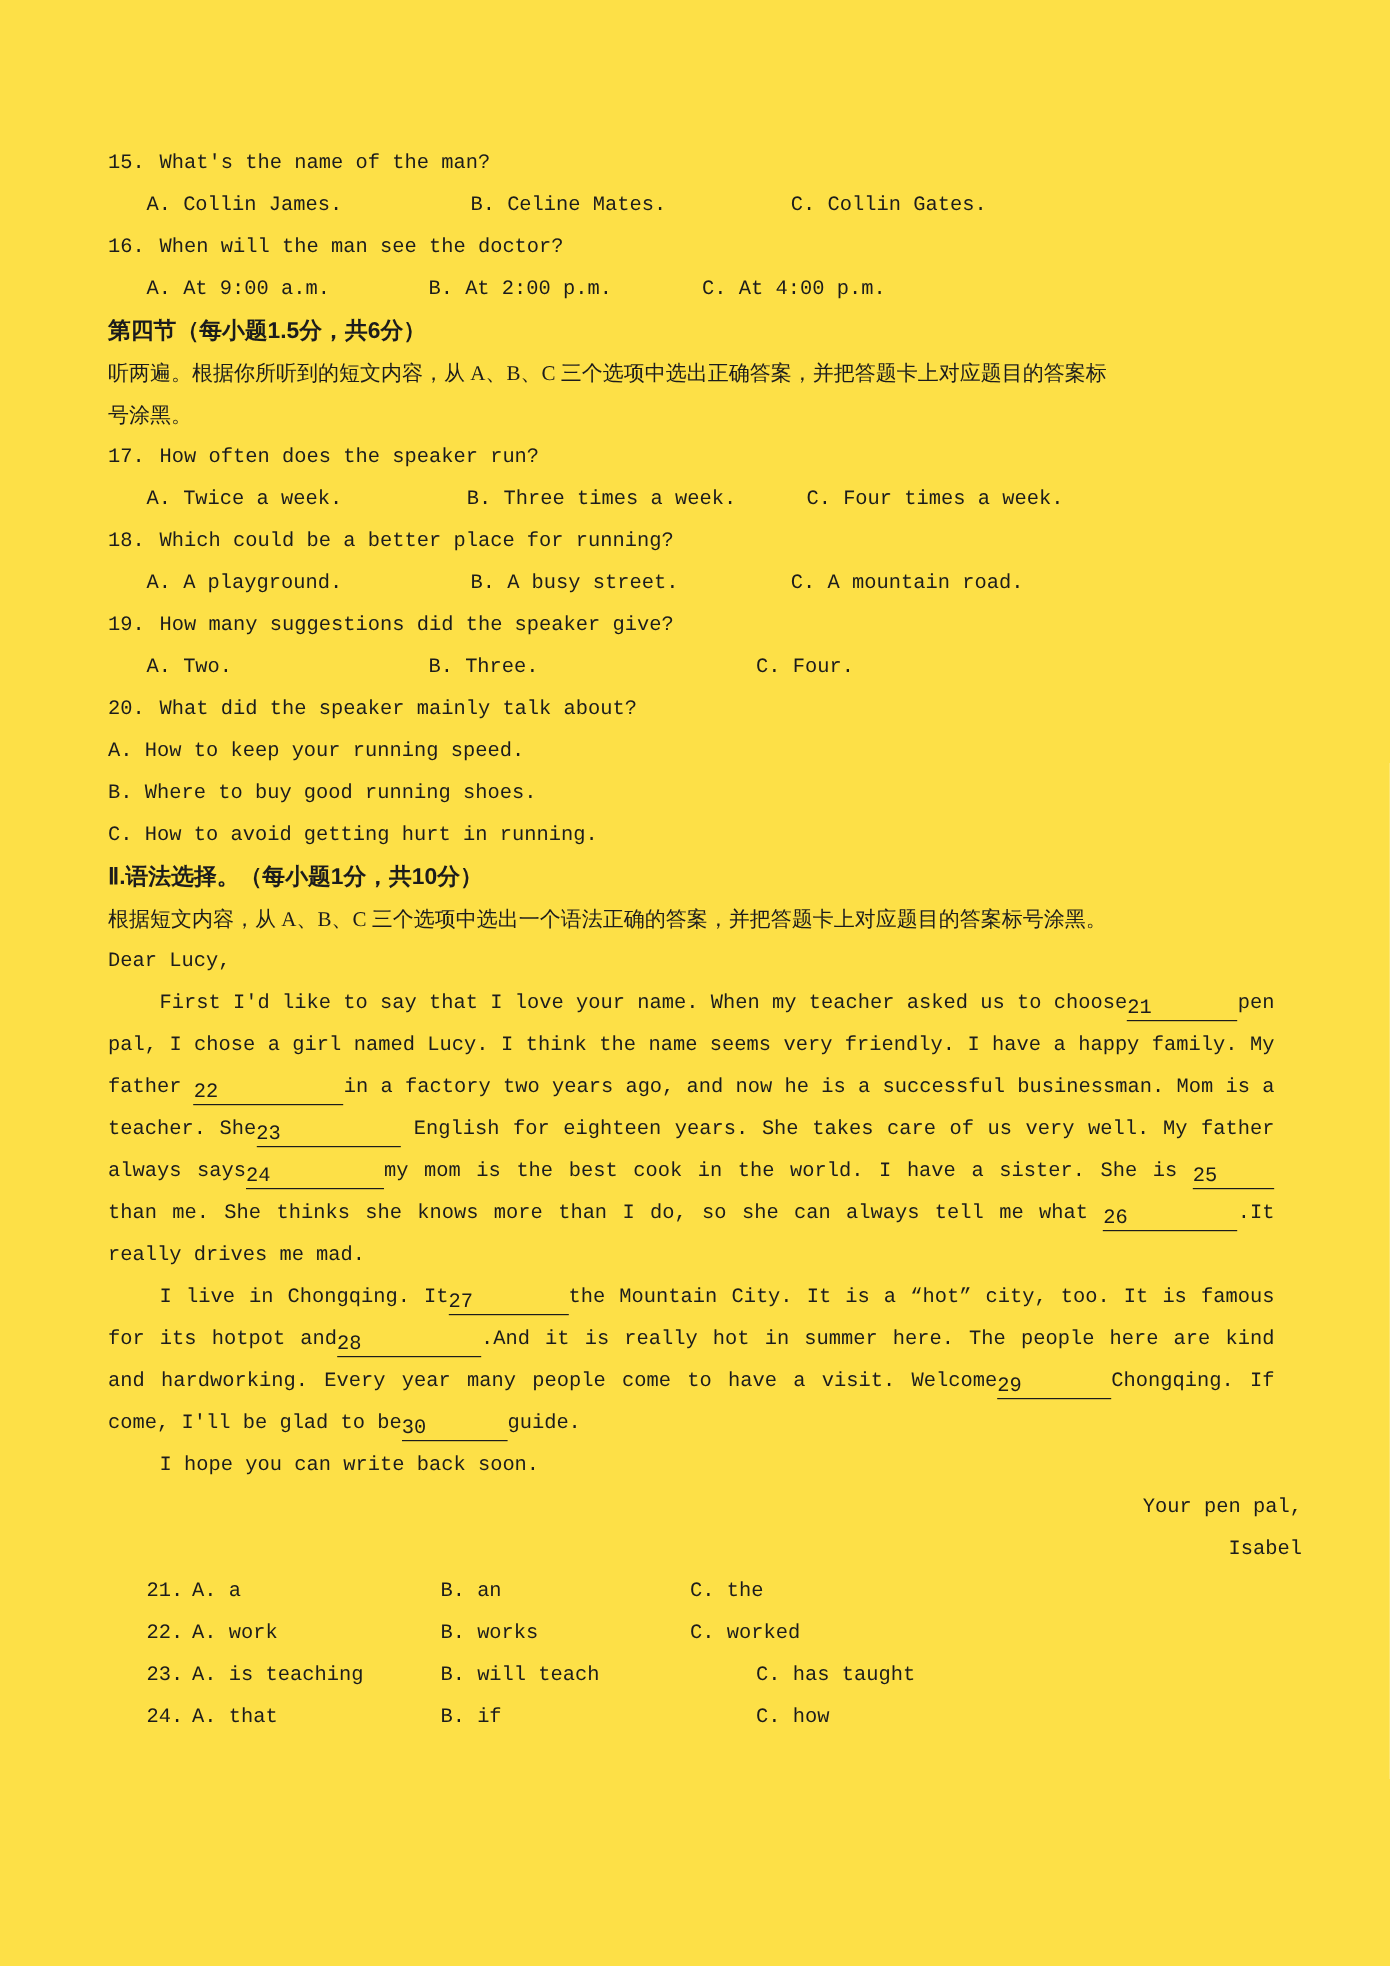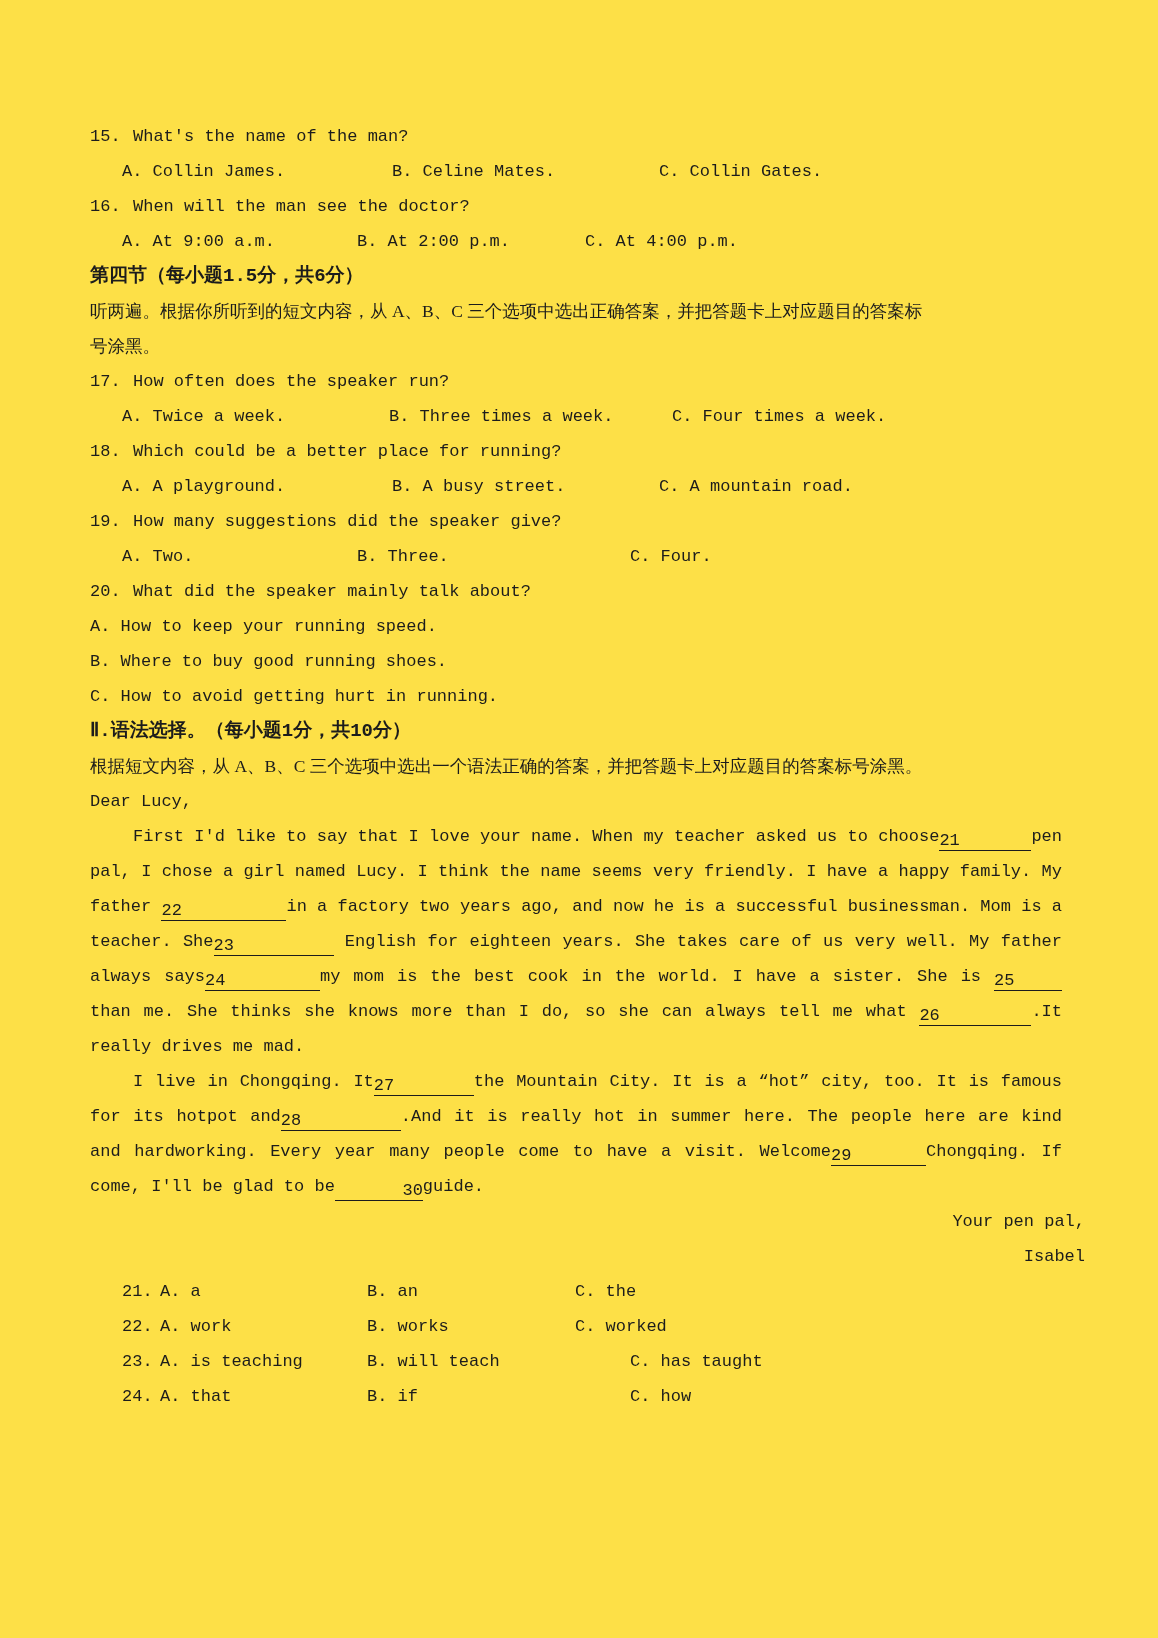--- a/index.html
+++ b/index.html
@@ -18,27 +18,27 @@
   .qnum { flex:0 0 auto; width:43px; }
   
   .orow { display:flex;margin-left:32px; }
   .oc { flex:0 0 auto; }
   .w270{width:270px}.w267{width:267px}
   .w235{width:235px}.w228{width:228px}
   .w283{width:283px}.w273{width:273px}
   .w38{width:38px}.w207{width:207px}.w208{width:208px}.w263{width:263px}
   
   .cn { font-family:Liberation Serif, serif; font-size:17.5px; }
-  .hd { font-weight:bold; font-size:19px; font-family:Liberation Mono, monospace; }
+  .hd { font-weight:bold; font-size:19px; font-family:Liberation Sans, sans-serif; }
   
   .just { text-align:justify; text-align-last:justify; white-space:normal; overflow:hidden; }
   .ind { padding-left:43px; }
   .blank {
     display:inline-block; border-bottom:1px solid #1c1c1c;
-    text-align:right; height:24px; line-height:27px; vertical-align:-4px;
+    text-align:left; height:24px; line-height:27px; vertical-align:-4px;
   }
   .sig { width:995px; text-align:right; }
 </style>
 </head>
 <body>
 
 <div class="page">
   <div class="content">
 
     <div class="line qrow">
@@ -111,20 +111,21 @@
     <div class="line just">pal, I chose a girl named Lucy. I think the name seems very friendly. I have a happy family. My</div>
     <div class="line just">father <span class="blank" style="width:125px">22</span>in a factory two years ago, and now he is a successful businessman. Mom is a</div>
     <div class="line just">teacher. She<span class="blank" style="width:120px">23</span> English for eighteen years. She takes care of us very well. My father</div>
     <div class="line just">always says<span class="blank" style="width:115px">24</span>my mom is the best cook in the world. I have a sister. She is <span class="blank" style="width:68px">25</span></div>
     <div class="line just">than me. She thinks she knows more than I do, so she can always tell me what <span class="blank" style="width:112px">26</span>.It</div>
     <div class="line">really drives me mad.</div>
     <div class="line just ind">I live in Chongqing. It<span class="blank" style="width:100px">27</span>the Mountain City. It is a “hot” city, too. It is famous</div>
     <div class="line just">for its hotpot and<span class="blank" style="width:120px">28</span>.And it is really hot in summer here. The people here are kind</div>
     <div class="line just">and hardworking. Every year many people come to have a visit. Welcome<span class="blank" style="width:95px">29</span>Chongqing. If you</div>
     <div class="line">come, I'll be glad to be<span class="blank" style="width:88px">30</span>guide.</div>
+    <div class="line ind">I hope you can write back soon.</div>
 
     <div class="line sig">Your pen pal,</div>
     <div class="line sig">Isabel</div>
 
     <div class="line orow">
       <span class="oc w38">21.</span>
       <span class="oc w207">A. a</span>
       <span class="oc w208">B. an</span>
       <span class="oc">C. the</span>
     </div>

